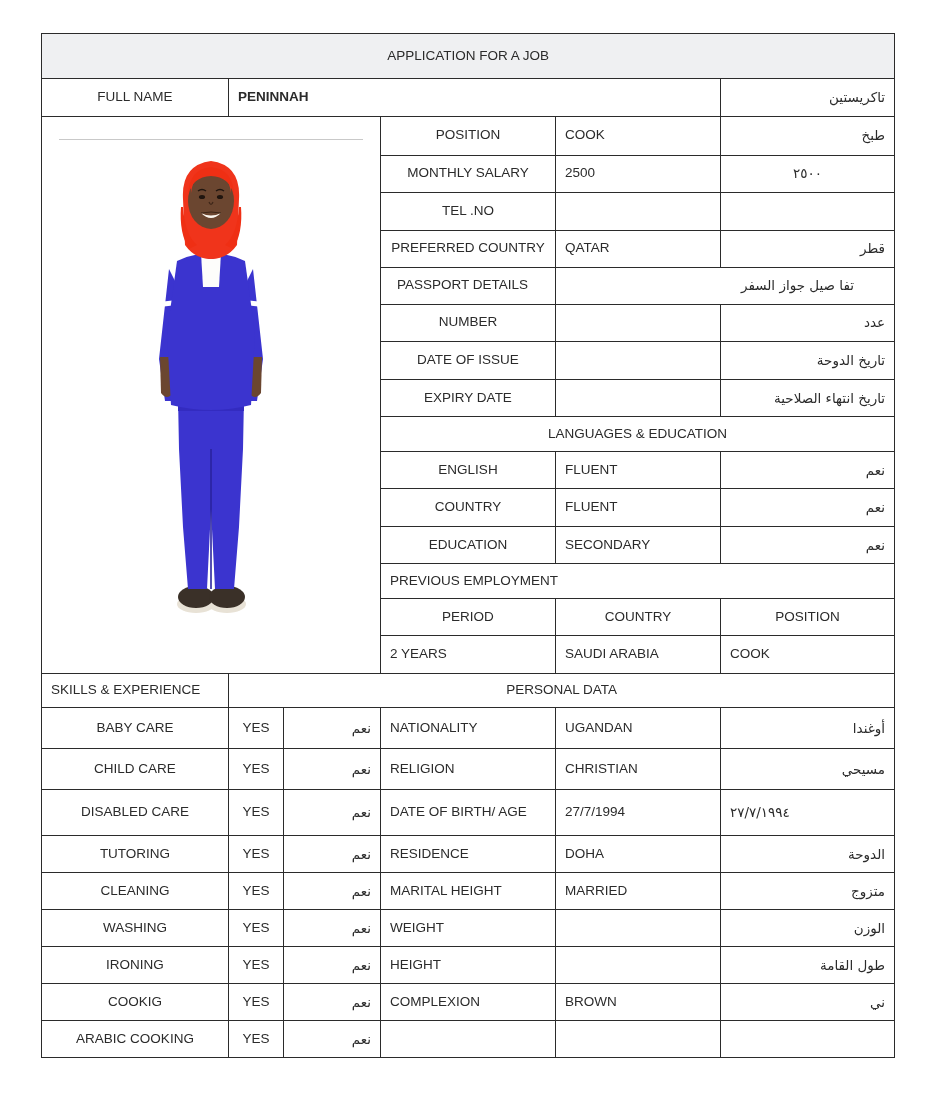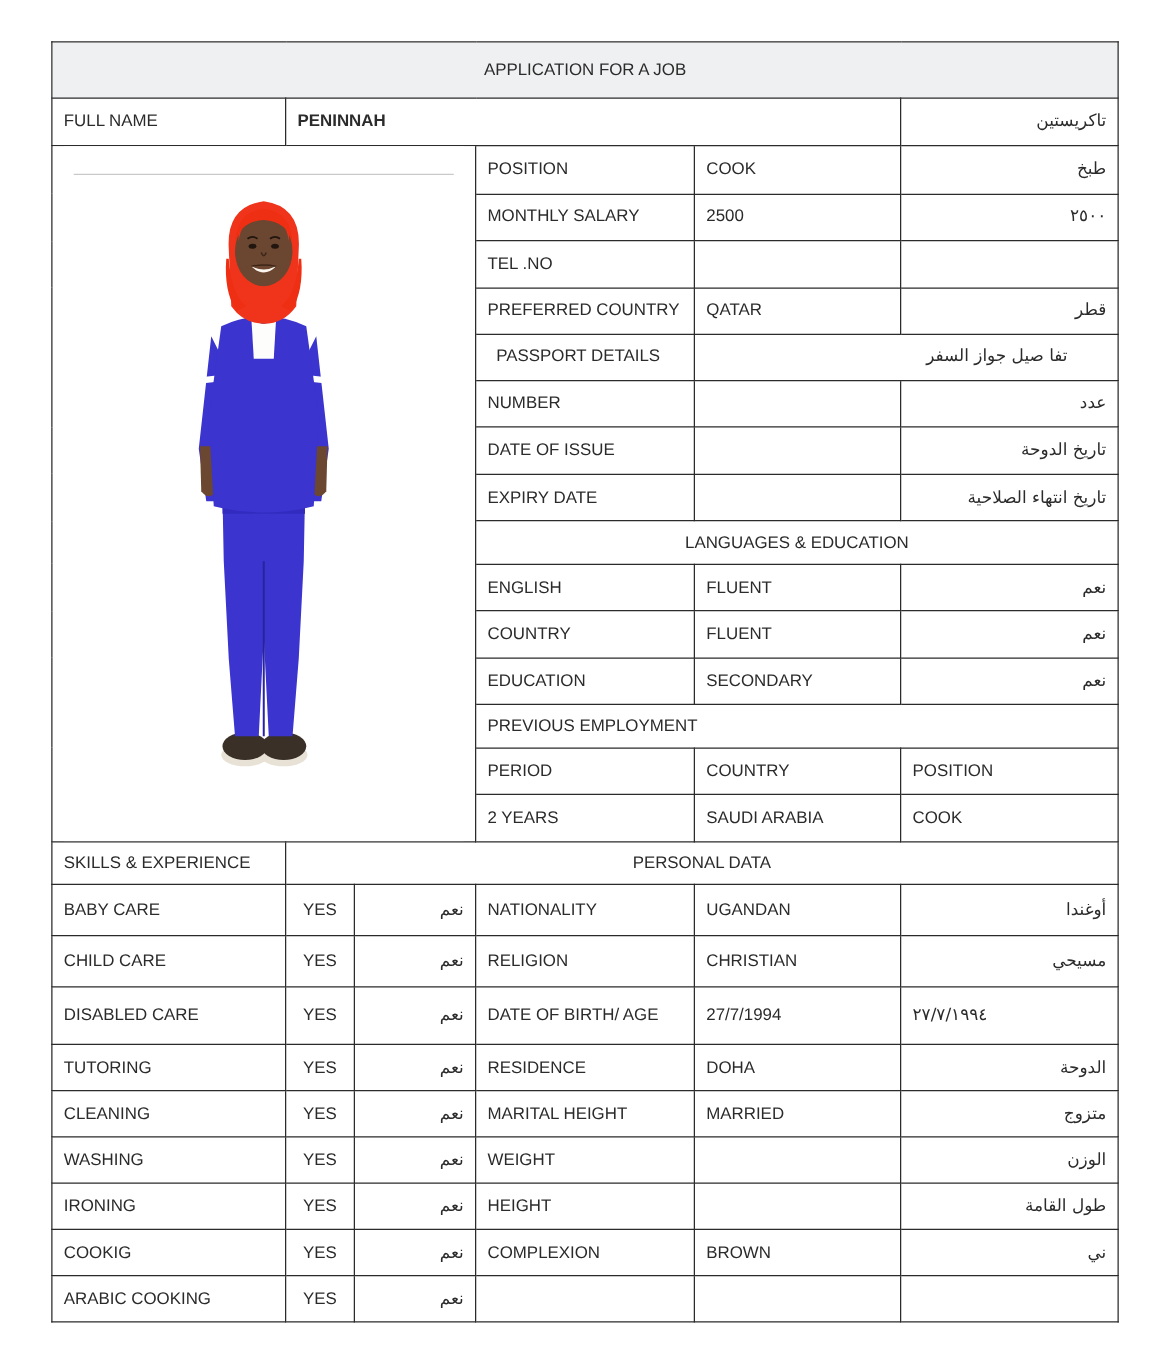--- a/index.html
+++ b/index.html
@@ -41,20 +41,21 @@
     background: #eff0f2 !important;
     color: #ec3a3a;
     text-align: center;
     font-size: 14px;
     height: 44px;
     margin-left: 20px;
   }
   .lbl-red {
     color: #ee3b3b;
     font-size: 13.5px;
+    text-align: center;
   }
   .lbl-dark {
     color: #231f20;
   }
   .bold {
     font-weight: bold;
   }
   .sec-head {
     font-weight: normal;
     color: #231f20;
@@ -65,21 +66,21 @@
   }
   .ar {
     direction: rtl;
     text-align: right;
     font-family: "DejaVu Sans", sans-serif;
     font-size: 12.5px;
     color: #333333;
   }
   .ar-num {
     direction: ltr;
-    text-align: right;
+    text-align: center;
     font-family: "DejaVu Sans", sans-serif;
     font-size: 13px;
     color: #222222;
   }
   .ar-bold {
     font-weight: normal;
     font-size: 14.5px;
     color: #1b1b1b;
   }
   .yes-cell {

